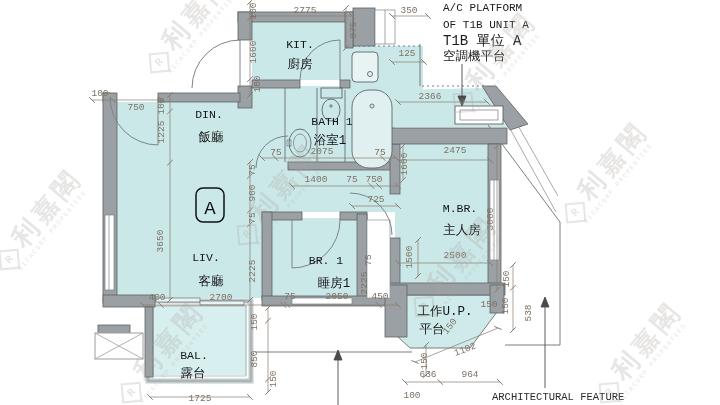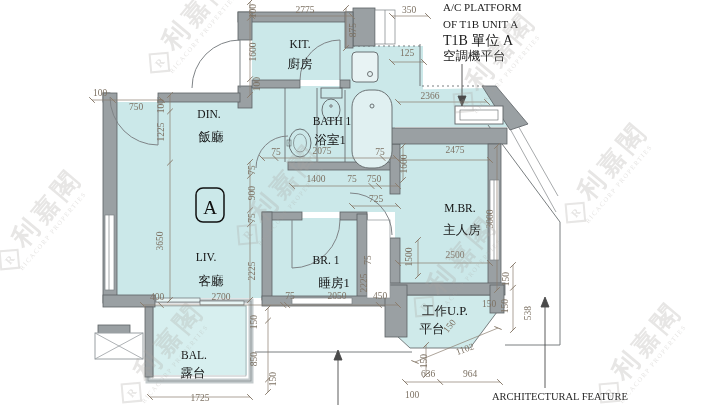--- a/index.html
+++ b/index.html
@@ -1,17 +1,17 @@
 <!DOCTYPE html>
 <html><head>
 <meta charset="utf-8">
 <style>
   html,body{margin:0;padding:0;background:#ffffff;}
   #stage{position:relative;width:720px;height:405px;overflow:hidden;background:#ffffff;
-         font-family:Liberation Serif, serif;}
+         font-family:Liberation Mono, monospace;}
   svg{position:absolute;left:0;top:0;}
   
   .lbl-en{font-size:11.5px;fill:#141414;}
   .lbl-cn{font-size:12.5px;fill:#141414;}
   .dim{font-size:9.5px;fill:#7d7264;}
   .note{font-size:11px;fill:#1b1b1b;}
   .note-big{font-size:14px;fill:#1b1b1b;}
   .note-cn{font-size:12.5px;fill:#1b1b1b;}
   .af{font-size:10.5px;fill:#2a2a2a;}
   .unitA{font-size:19px;fill:#111;}

